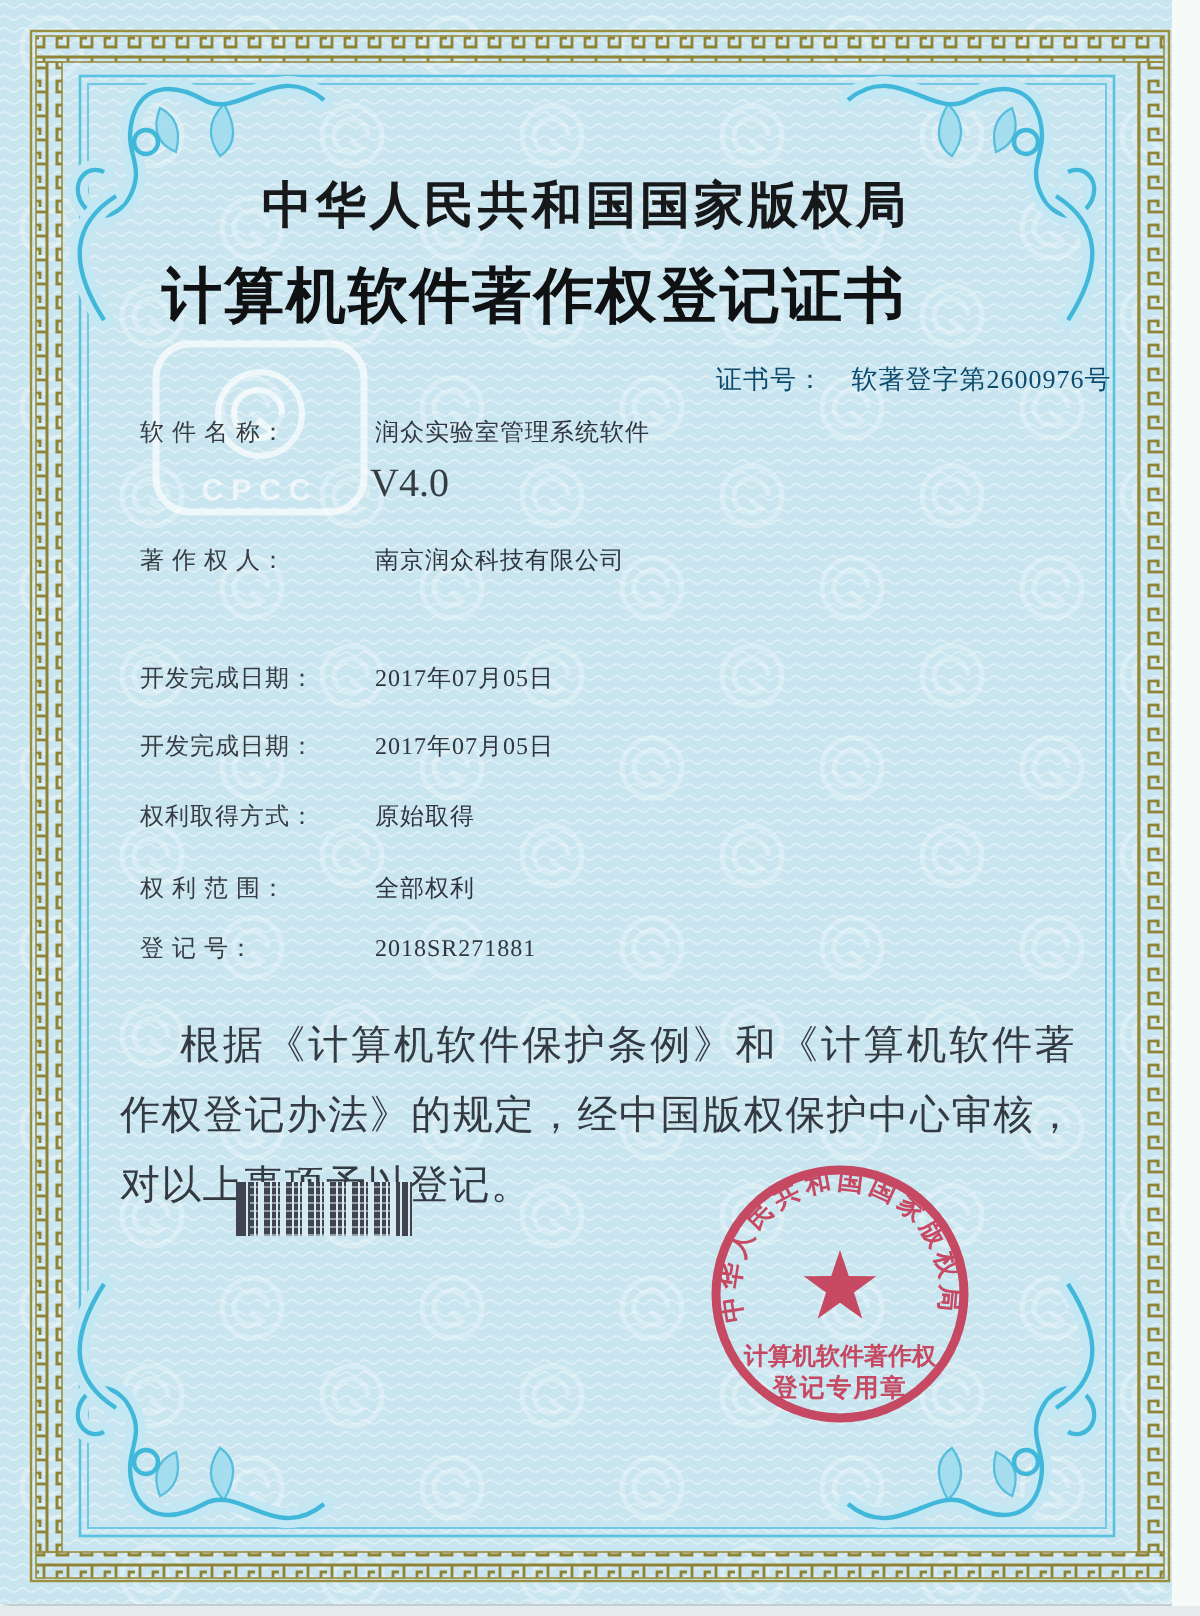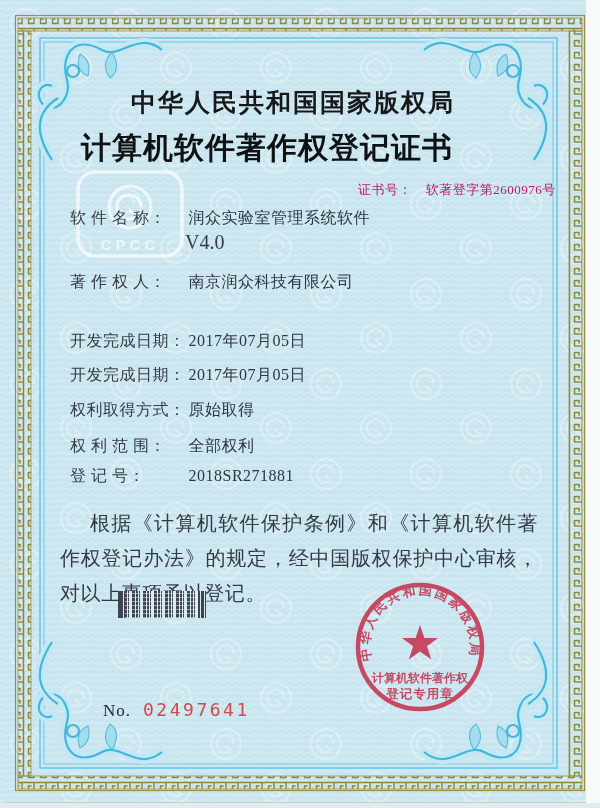--- a/index.html
+++ b/index.html
@@ -18,22 +18,22 @@
   
   .txt{position:absolute;color:#363c44;}
   .authority{
     left:0;top:86px;width:586px;text-align:center;
     font-size:25px;font-weight:700;letter-spacing:2px;color:#17181a;
   }
   .cert-title{
     left:0;top:128px;width:534px;text-align:center;
     font-size:30px;font-weight:700;letter-spacing:1px;color:#101113;
   }
-  .certno{left:358px;top:181px;font-size:13px;color:#be185d;letter-spacing:.5px;text-align:right;}
-  .row{left:70px;font-size:16px;letter-spacing:.5px;white-space:nowrap;}
+  .certno{left:358px;top:181px;font-size:13px;color:#0c4a6e;letter-spacing:.5px;text-align:right;}
+  .row{left:70px;font-size:12px;letter-spacing:.5px;white-space:nowrap;}
   .row .lab{display:inline-block;width:114px;color:#363c44;}
   .row .val{color:#2f3640;}
   .version{left:185px;top:231px;font-size:20px;}
   .statement{
     left:60px;top:506px;width:478px;font-size:20px;line-height:35px;
     text-indent:30px;letter-spacing:.6px;color:#343a42;text-align:justify;
   }
   
   .barcode{position:absolute;left:118px;top:591px;width:88px;height:27px;display:flex;}
   .bc-start{width:7px;height:100%;
@@ -196,21 +196,17 @@
       <polygon fill="#c5344f" points="76,54 80.4,67 94.1,67.1 83,75.3 87.2,88.4 76,80.4 64.8,88.4 69,75.3 57.9,67.1 71.6,67"></polygon>
       <path id="sealArc" d="M 30,95 A 50.5,50.5 0 1 1 122,95" fill="none"></path>
       <text font-size="13" font-weight="bold" fill="#c5344f" letter-spacing="2.5">
         <textPath href="#sealArc" startOffset="3%">中华人民共和国国家版权局</textPath>
       </text>
       <text x="76" y="111" text-anchor="middle" font-size="12" font-weight="bold" fill="#c5344f">计算机软件著作权</text>
       <text x="76" y="127" text-anchor="middle" font-size="12.5" font-weight="bold" fill="#c5344f" letter-spacing="1">登记专用章</text>
     </g>
   </svg>
 
-  <div class="serial">
-    <span class="no">No.</span>
-    <span class="num">02497641</span>
-  </div>
 
 </div>
 
 <div class="edge-r"></div>
 <div class="edge-b"></div>
 
 </body></html>

